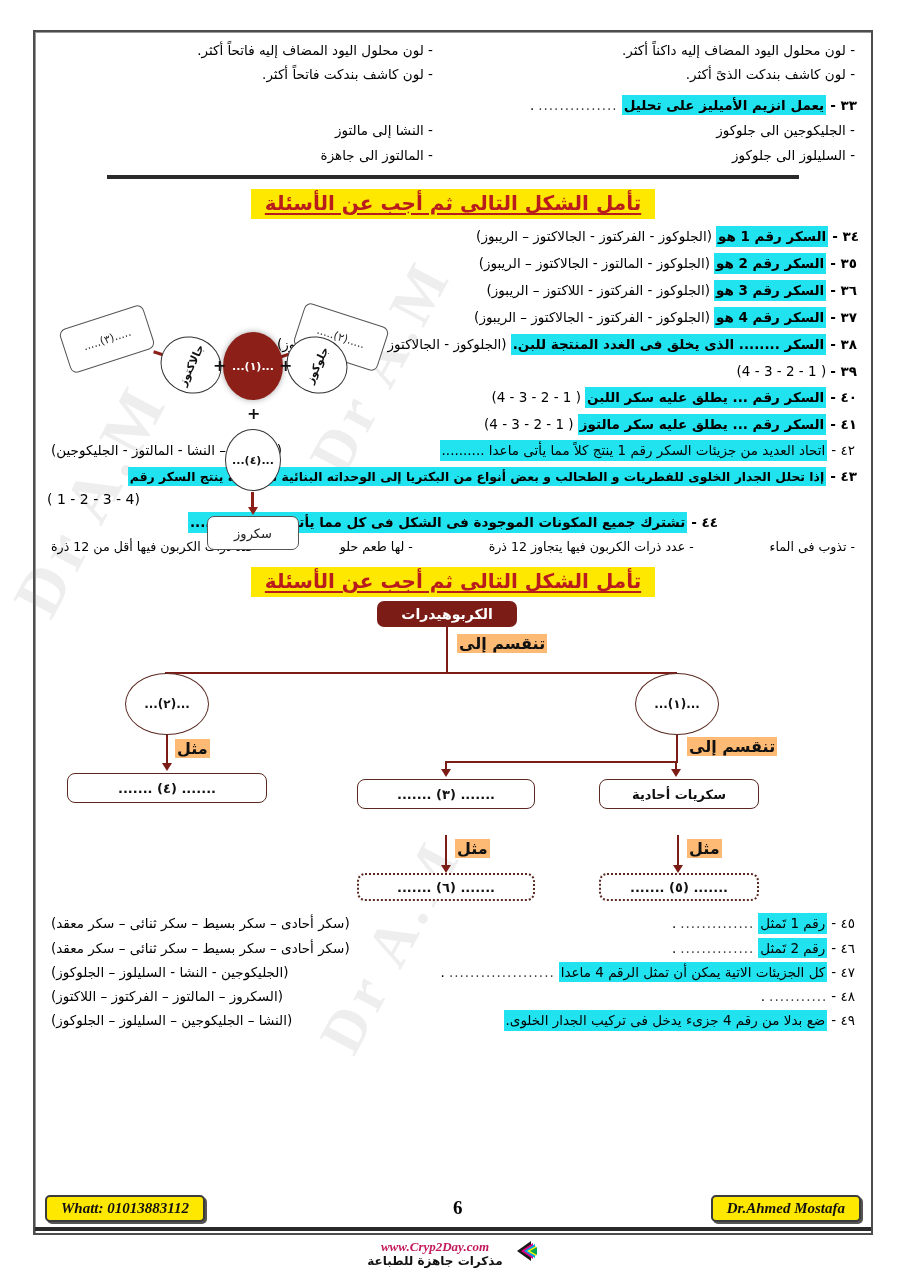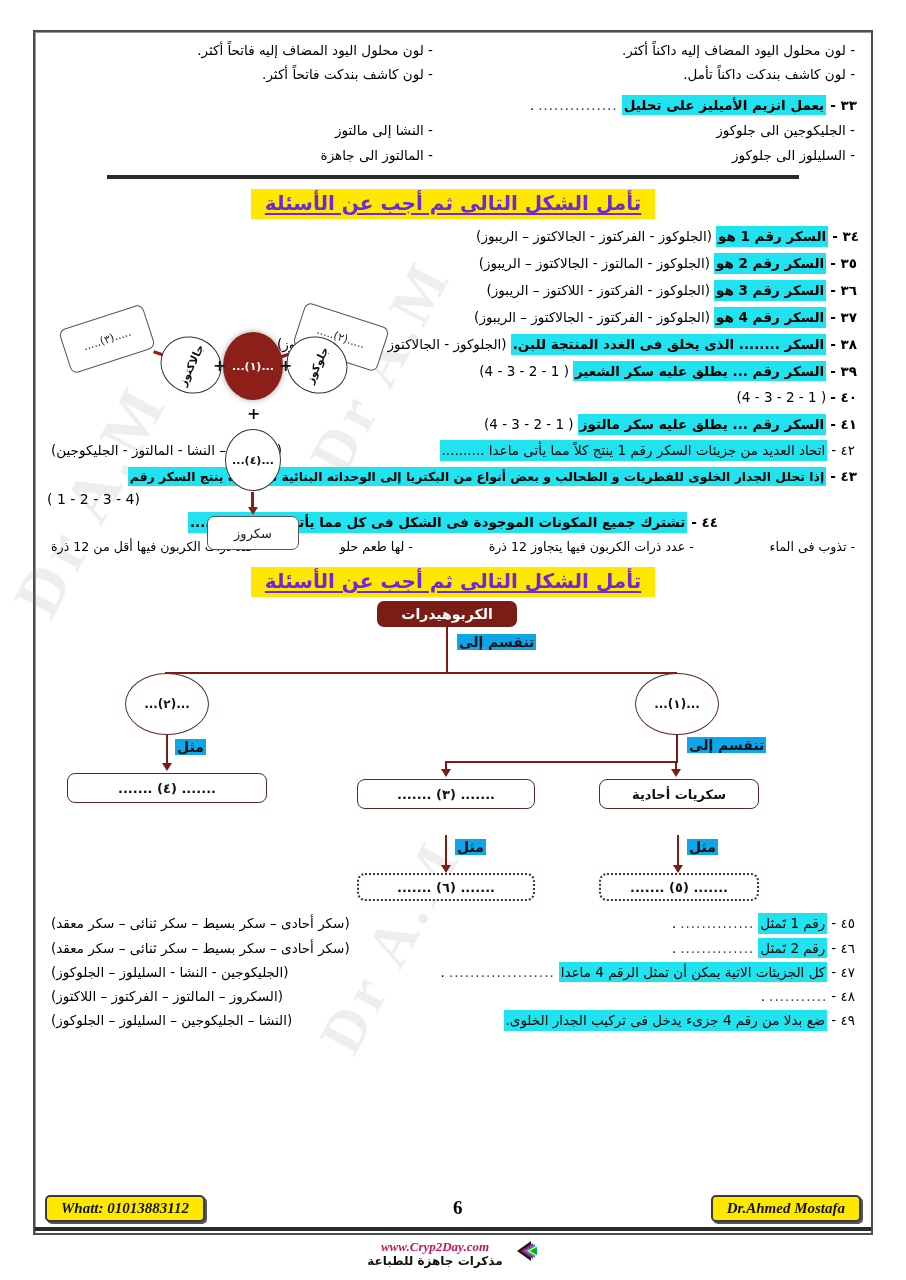--- a/index.html
+++ b/index.html
@@ -74,21 +74,21 @@
   .qline .qtext{ font-weight:bold; }
   .qline .opts{ white-space:nowrap; }
 
   .dots{ letter-spacing:1px; color:#444; }
 
   
   .banner-wrap{ text-align:center; margin:10px 0 4px 0; }
   .banner{
     display:inline-block;
     background:#FFE800;
-    color:#6d28d9;
+    color:#b91c1c;
     font-weight:bold;
     font-size:20px;
     padding:2px 14px 4px 14px;
     text-decoration:underline;
     text-underline-offset:3px;
     text-decoration-thickness:2px;
     letter-spacing:0.5px;
   }
   .hrule{
     height:4px; background:#2a2a2a;
@@ -166,22 +166,22 @@
     position:absolute;
     border:1.6px solid #5a2a22;
     border-radius:50%;
     background:#fff;
     display:flex;align-items:center;justify-content:center;
     font-size:12px;font-weight:bold;color:#111;
   }
   .fl{ position:absolute; background:#7B1D16; }
   .flabel{
     position:absolute;
-    font-size:14px; font-weight:bold; color:#111;
-    background:#0ea5e9; padding:0 2px;
+    font-size:16px; font-weight:bold; color:#111;
+    background:#fdba74; padding:0 2px;
   }
   .atri{
     position:absolute;
     width:0;height:0;
     border-left:5px solid transparent;
     border-right:5px solid transparent;
     border-top:8px solid #7B1D16;
   }
 
   
@@ -245,21 +245,21 @@
     <div class="watermark wm2">Dr A.M</div>
     <div class="watermark wm3">Dr A.M</div>
 
     <div class="layer">
 
       <div class="arow">
         <div class="cell half r-right">- لون محلول اليود المضاف إليه داكناً أكثر.</div>
         <div class="cell half r-left">- لون محلول اليود المضاف إليه فاتحاً أكثر.</div>
       </div>
       <div class="arow">
-        <div class="cell half r-right">- لون كاشف بندكت داكناً تأمل.</div>
+        <div class="cell half r-right">- لون كاشف بندكت الذىً أكثر.</div>
         <div class="cell half r-left">- لون كاشف بندكت فاتحاً أكثر.</div>
       </div>
 
       <div class="qline" style="padding-top:8px;">
         <span class="num">٣٣ -</span>
         <span class="qtext hl">يعمل انزيم الأميليز على تحليل</span>
         <span class="dots">...............</span>
         <span>.</span>
       </div>
       <div class="arow">
@@ -298,25 +298,25 @@
           <span class="qtext hl">السكر رقم 4 هو</span>
           <span class="opts">(الجلوكوز - الفركتوز - الجالاكتوز – الريبوز)</span>
         </div>
         <div class="qline">
           <span class="num">٣٨ -</span>
           <span class="qtext hl">السكر ........ الذى يخلق فى الغدد المنتجة للبن.</span>
           <span class="opts">(الجلوكوز - الجالاكتوز - اللاكتوز – الريبوز)</span>
         </div>
         <div class="qline">
           <span class="num">٣٩ -</span>
-          <span class="qtext hl">السكر رقم ... يطلق عليه سكر الشعير</span>
           <span class="opts">( 1 -  2   -  3   - 4)</span>
         </div>
         <div class="qline">
           <span class="num">٤٠ -</span>
+          <span class="qtext hl">السكر رقم ... يطلق عليه سكر اللبن</span>
           <span class="opts">( 1 -  2   -  3   - 4)</span>
         </div>
         <div class="qline">
           <span class="num">٤١ -</span>
           <span class="qtext hl">السكر رقم ... يطلق عليه سكر مالتوز</span>
           <span class="opts">( 1 -  2   -  3   - 4)</span>
         </div>
       </div>
 
       <div class="arow" style="align-items:baseline;">

